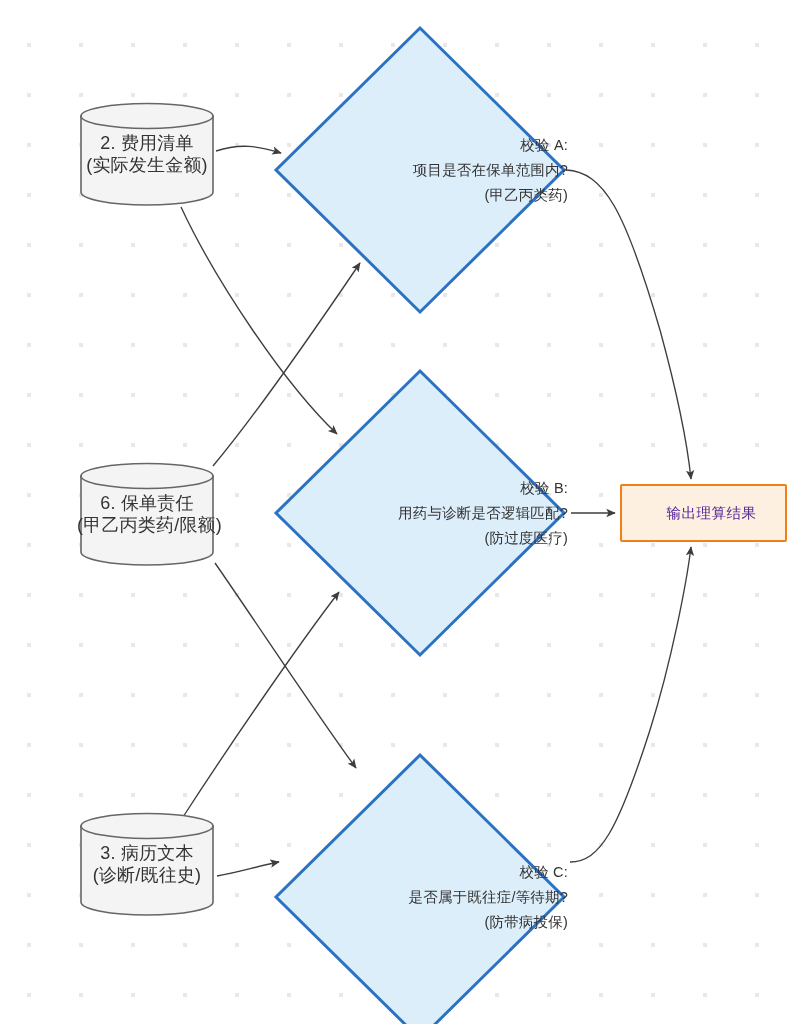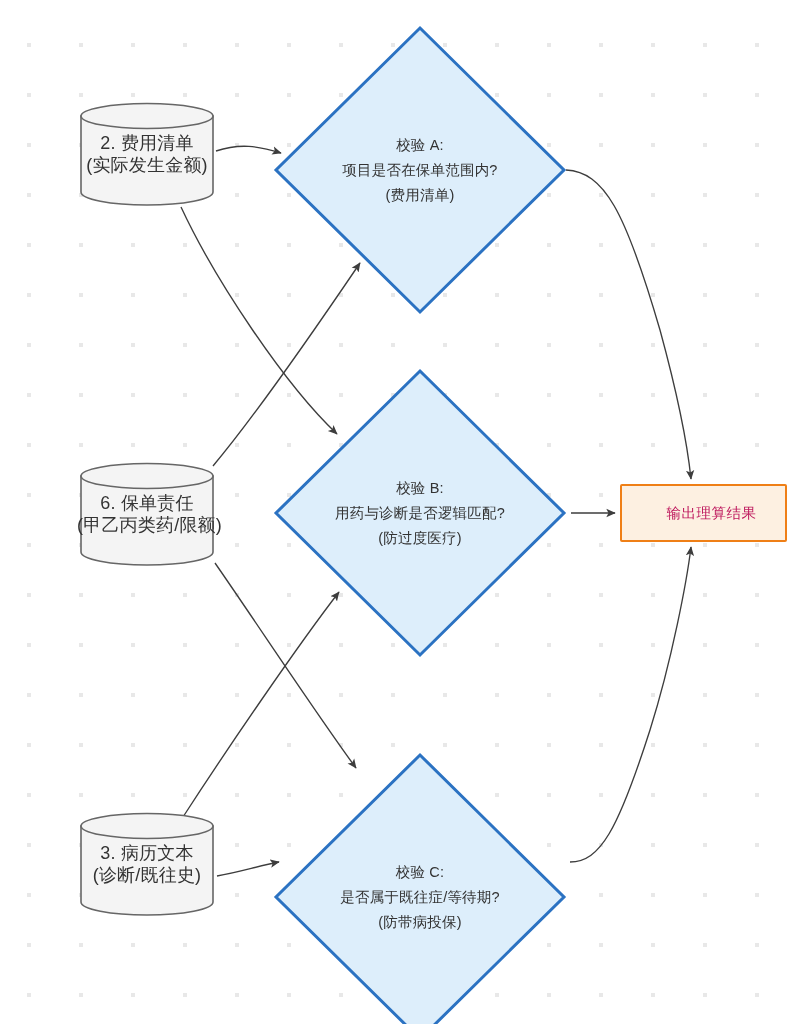--- a/index.html
+++ b/index.html
@@ -81,36 +81,37 @@
     width: 296px;
     text-align: center;
     font-size: 14.5px;
     color: #333333;
     line-height: 25px;
     letter-spacing: .2px;
   }
   .diamond .dia-label span {
     display: block;
     white-space: nowrap;
+    text-align: right;
   }
 
   
   .resultbox {
     left: 620px;
     top: 484px;
     width: 167px;
     height: 58px;
     background: #fdf0e1;
     border: 2.5px solid #ef7f16;
     border-radius: 2px;
     display: flex;
     align-items: center;
     justify-content: center;
     font-size: 14.5px;
-    color: #be185d;
+    color: #4c1d95;
     letter-spacing: .5px;
     padding-left: 16px;
   }
 </style>
 </head>
 <body>
 
 <div id="canvas">
 
   <svg id="edges" viewBox="0 0 804 1024" width="804" height="1024">
@@ -142,21 +143,21 @@
     </g>
   </svg>
 
   <div class="node diamond" style="left:272px; top:24px;">
     <svg class="dia-shape" viewBox="0 0 296 292">
       <polygon points="148,4 292,146 148,288 4,146" fill="#ddeefb" stroke="#2b72c2" stroke-width="3"></polygon>
     </svg>
     <div class="dia-label">
       <span>校验 A:</span>
       <span>项目是否在保单范围内?</span>
-      <span>(费用清单)</span>
+      <span>(甲乙丙类药)</span>
     </div>
   </div>
 
   <div class="node diamond" style="left:272px; top:367px;">
     <svg class="dia-shape" viewBox="0 0 296 292">
       <polygon points="148,4 292,146 148,288 4,146" fill="#ddeefb" stroke="#2b72c2" stroke-width="3"></polygon>
     </svg>
     <div class="dia-label">
       <span>校验 B:</span>
       <span>用药与诊断是否逻辑匹配?</span>

